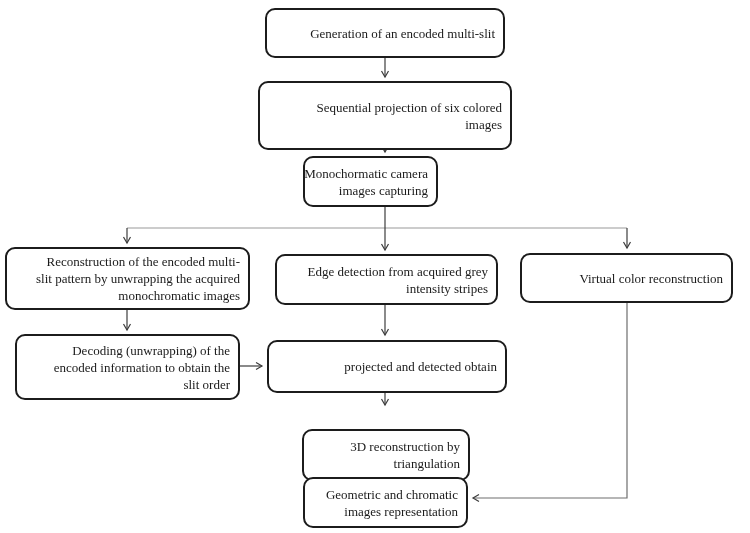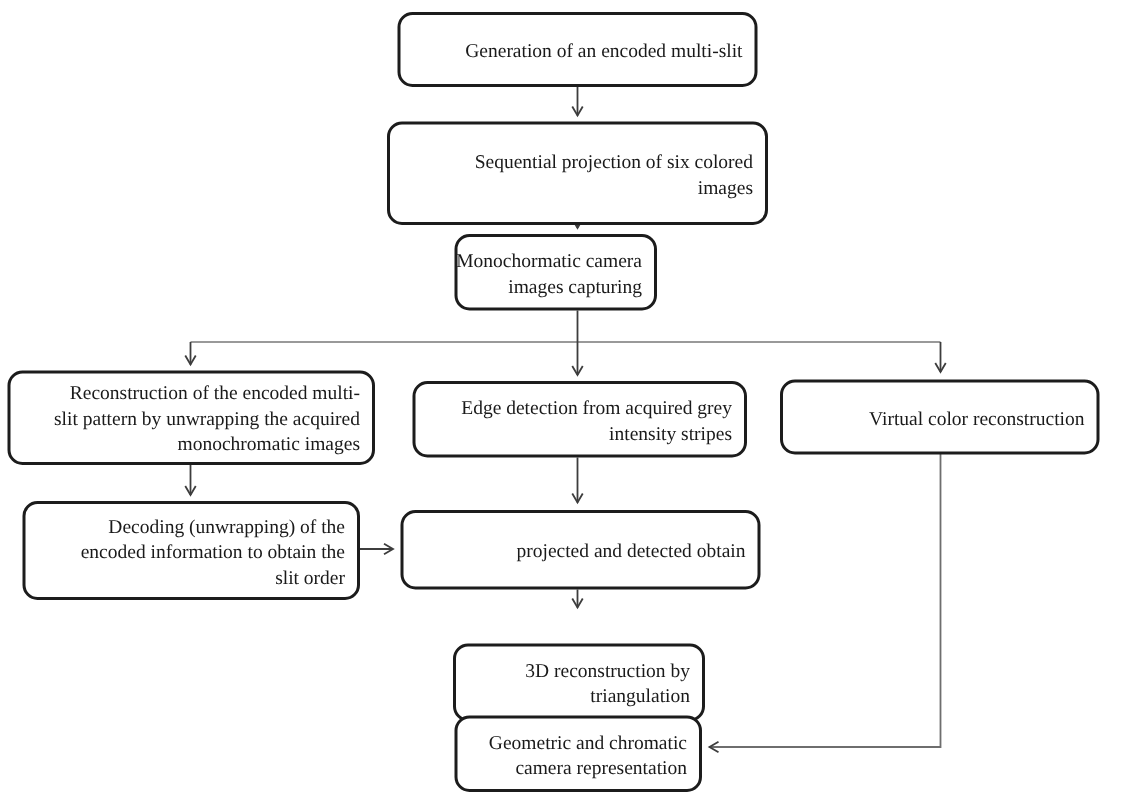--- a/index.html
+++ b/index.html
@@ -100,16 +100,16 @@
     <span class="line">projected  and detected obtain</span>
   </div>
 
   <div class="node" style="left:302px; top:409px; width:168px; height:52px;margin-top:20px;">
     <span class="line">3D reconstruction by</span>
     <span class="line">triangulation</span>
   </div>
 
   <div class="node" style="left:303px; top:477px; width:165px; height:51px;padding-left:16px;">
     <span class="line">Geometric and chromatic</span>
-    <span class="line">camera representation</span>
+    <span class="line">images representation</span>
   </div>
 
 </div>
 
 </body></html>

